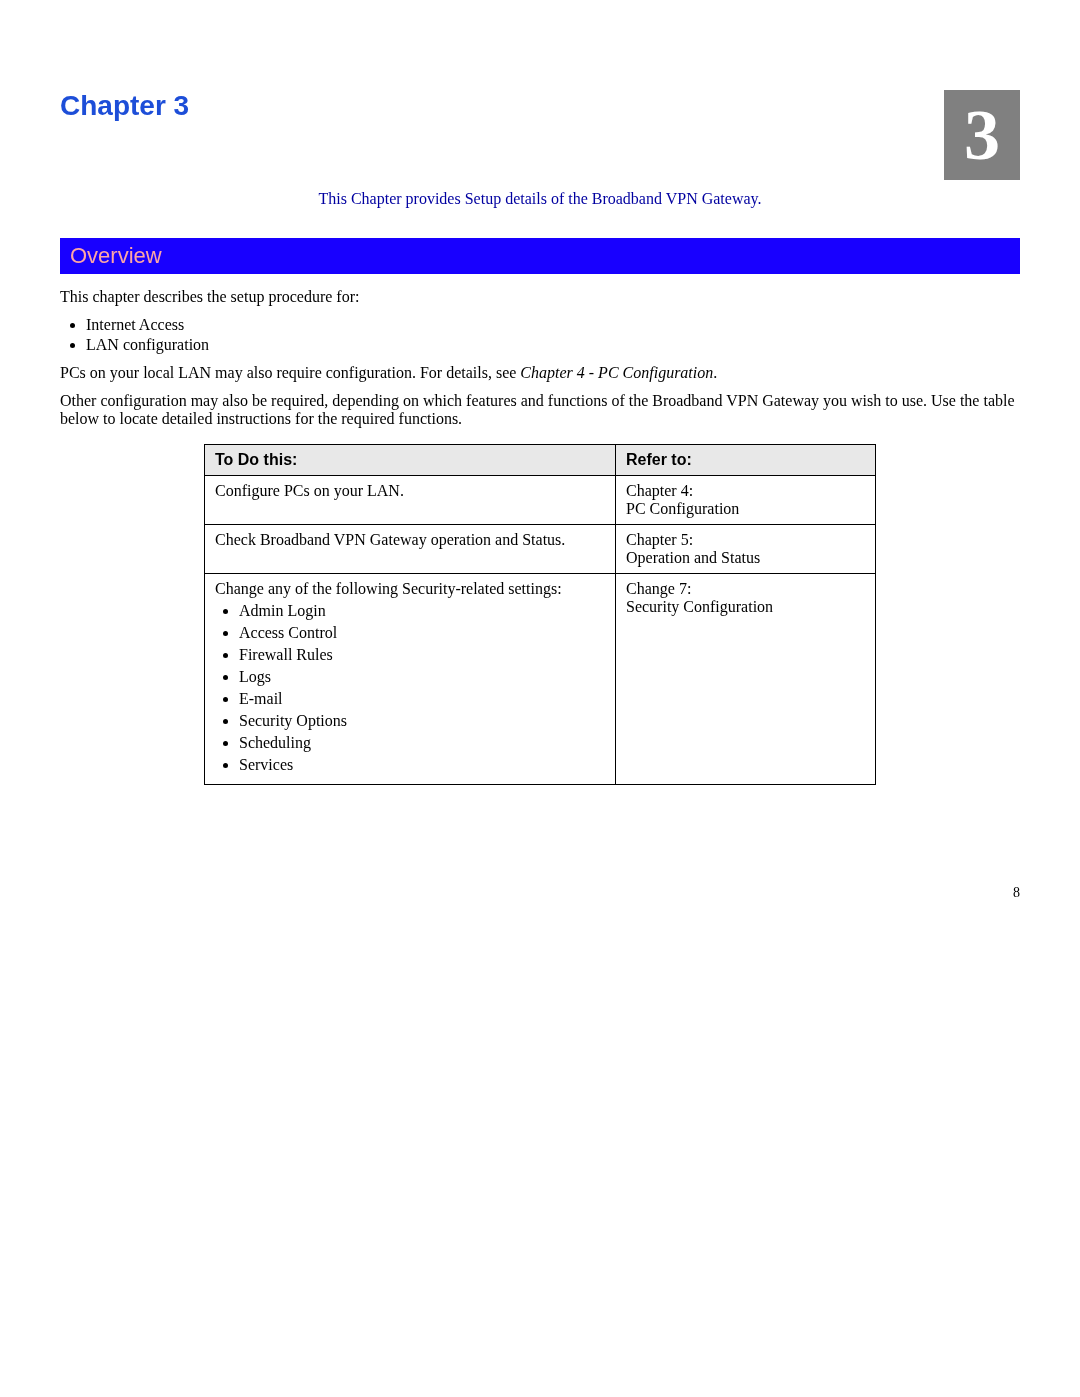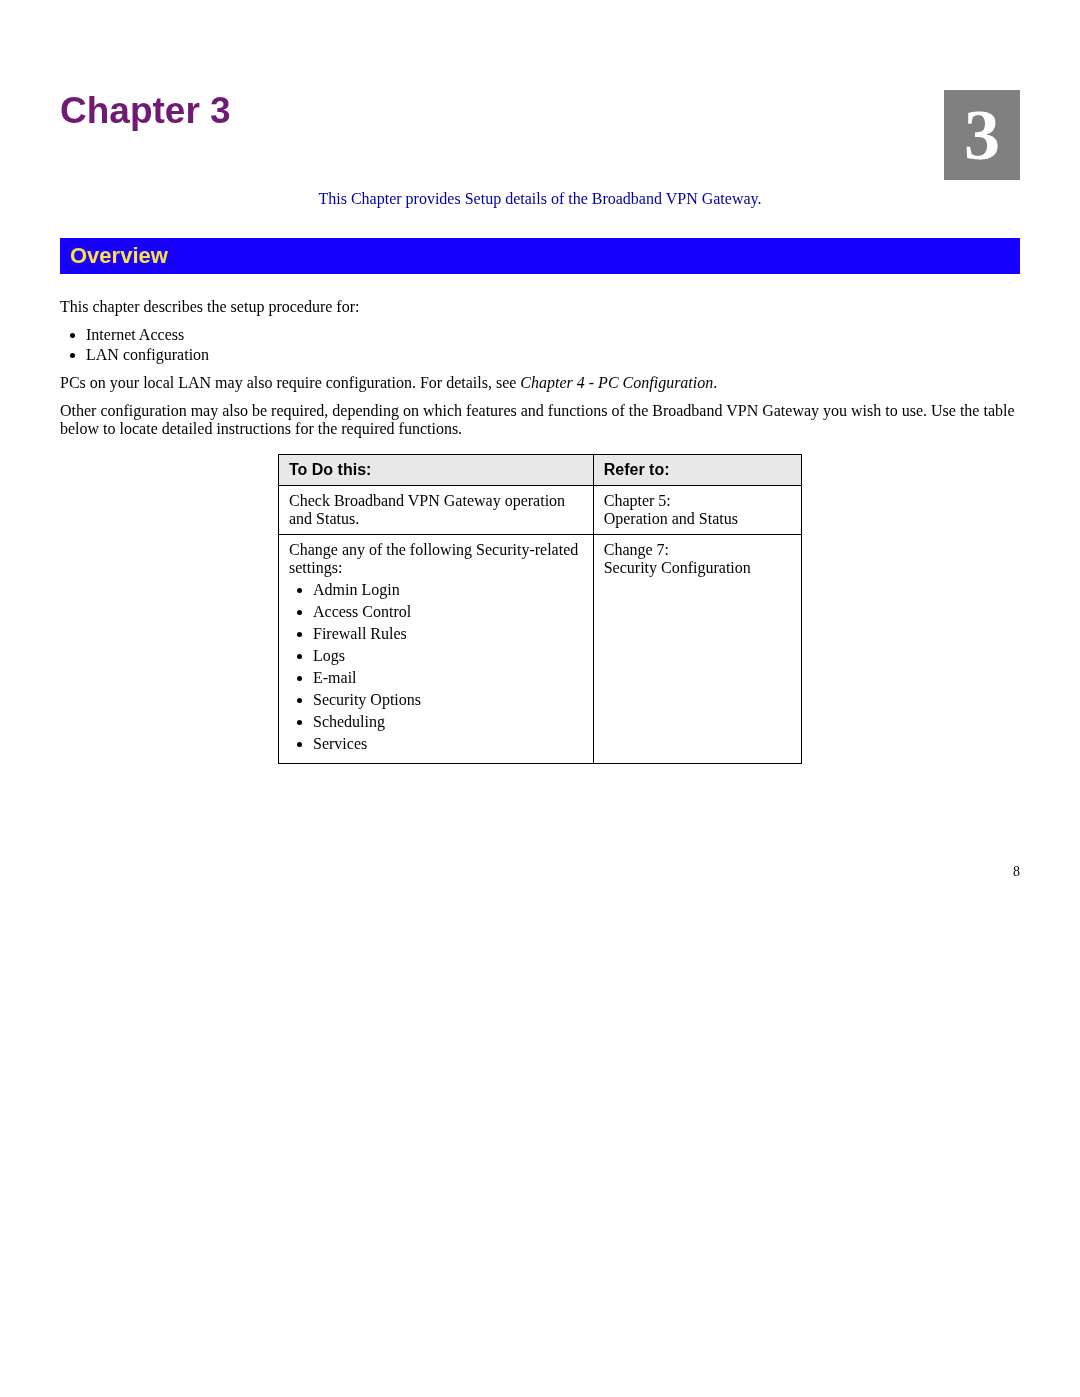--- a/index.html
+++ b/index.html
@@ -13,22 +13,22 @@
     box-sizing: border-box;
   }
   .header-row {
     display: flex;
     justify-content: space-between;
     align-items: flex-start;
   }
   .chapter-label {
     font-family: Arial, sans-serif;
     font-weight: bold;
-    color: #701a75;
-    font-size: 37px;
+    color: #1d4ed8;
+    font-size: 28px;
     margin: 30px 0 8px 0;
   }
   .chapter-title {
     font-family: Arial, sans-serif;
     font-weight: bold;
     color: #0000a0;
     font-size: 52px;
     margin: 0 0 28px 0;
   }
   .chapter-number-box {
@@ -44,38 +44,38 @@
     justify-content: center;
     margin-top: 30px;
   }
   .chapter-intro {
     color: #0000a0;
     text-align: center;
     margin: 10px 0 30px 0;
   }
   .section-bar {
     background: #1800ff;
-    color: #fde047;
+    color: #fca5a5;
     font-family: Arial, sans-serif;
-    font-weight: bold;
+    font-weight: normal;
     font-size: 22px;
     padding: 5px 10px;
-    margin-bottom: 24px;
+    margin-bottom: 14px;
   }
   p { margin: 10px 0; }
   ul.top-list {
     margin: 4px 0 10px 0;
     padding-left: 26px;
   }
   ul.top-list li { margin: 2px 0; }
   .ref-italic { font-style: italic; }
   table.ref-table {
     border-collapse: collapse;
     margin: 16px auto 0 auto;
-    width: 524px;
+    width: 672px;
   }
   table.ref-table th, table.ref-table td {
     border: 1px solid #000;
     padding: 6px 10px;
     vertical-align: top;
     text-align: left;
     font-size: 16px;
   }
   table.ref-table th {
     background: #e8e8e8;
@@ -123,20 +123,27 @@
 
 <table class="ref-table">
   <thead>
     <tr>
       <th class="col-left">To Do this:</th>
       <th class="col-right">Refer to:</th>
     </tr>
   </thead>
   <tbody id="table-body">
       <tr>
+        <td class="col-left"><span>Configure PCs on your LAN.</span></td>
+        <td class="col-right">
+          <div>Chapter 4:</div>
+          <div>PC Configuration</div>
+        </td>
+      </tr>
+      <tr>
         <td class="col-left"><span>Check Broadband VPN Gateway operation and Status.</span></td>
         <td class="col-right">
           <div>Chapter 5:</div>
           <div>Operation and Status</div>
         </td>
       </tr>
       <tr>
         <td class="col-left"><span>Change any of the following Security-related settings:</span><ul>
             <li>Admin Login</li>
             <li>Access Control</li>

